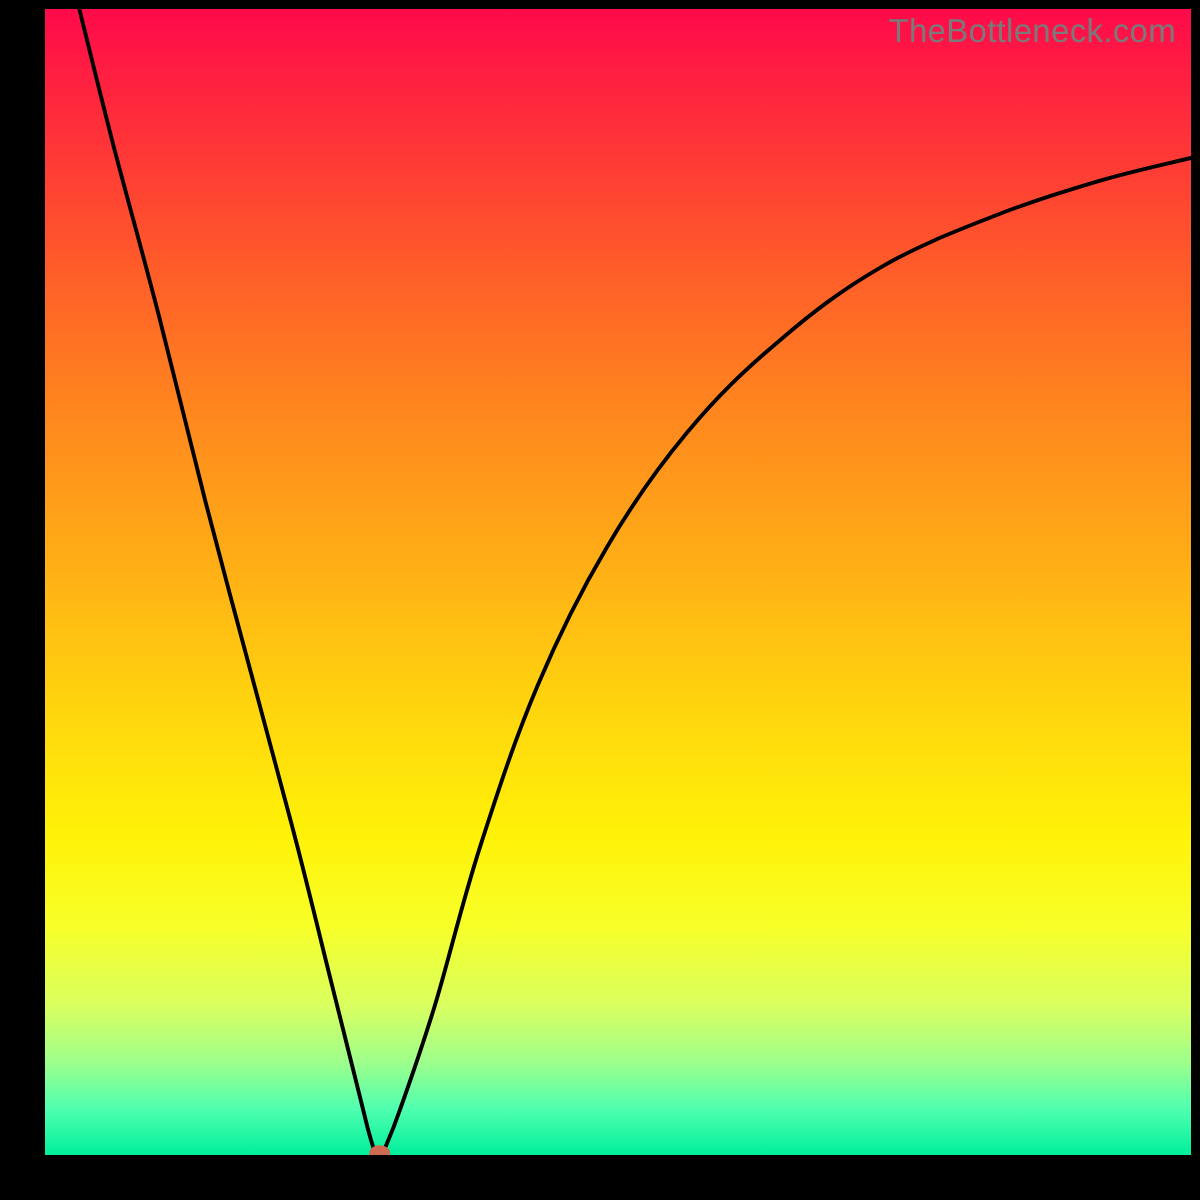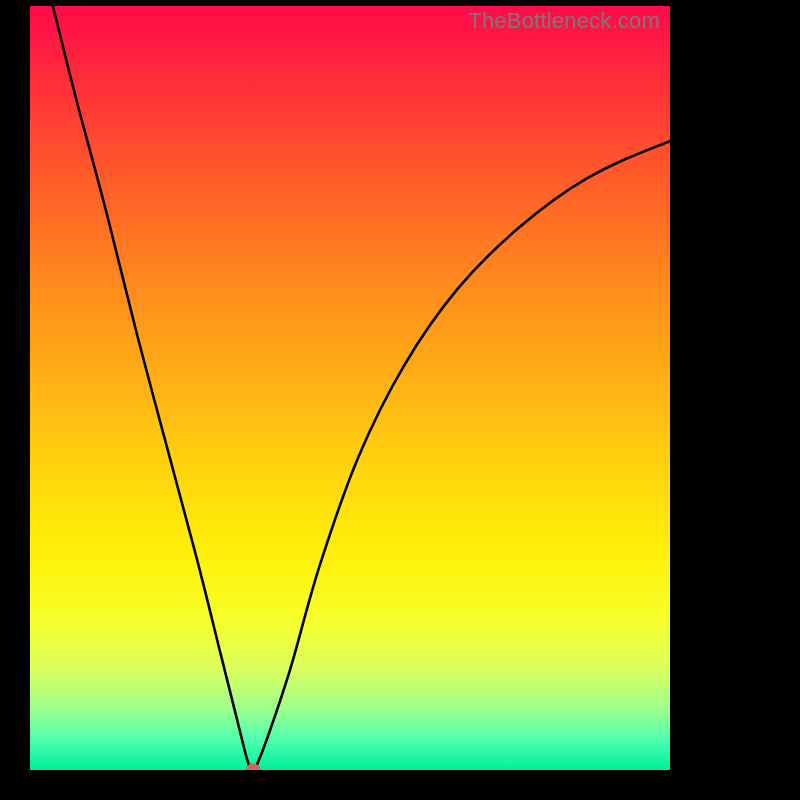--- a/index.html
+++ b/index.html
@@ -14,21 +14,21 @@
   .frame {
     position: relative;
     width: 800px;
     height: 800px;
     background: #000;
   }
   .plot {
     position: absolute;
     left: 30px;
     top: 6px;
-    width: 640px;
+    width: 764px;
     height: 764px;
     background: linear-gradient(to bottom,
       #ff0a4a 0%,
       #ff2e3a 10%,
       #ff5a2a 22%,
       #ff861e 35%,
       #ffad16 48%,
       #ffd20e 60%,
       #fff208 72%,
       #f7ff28 80%,

